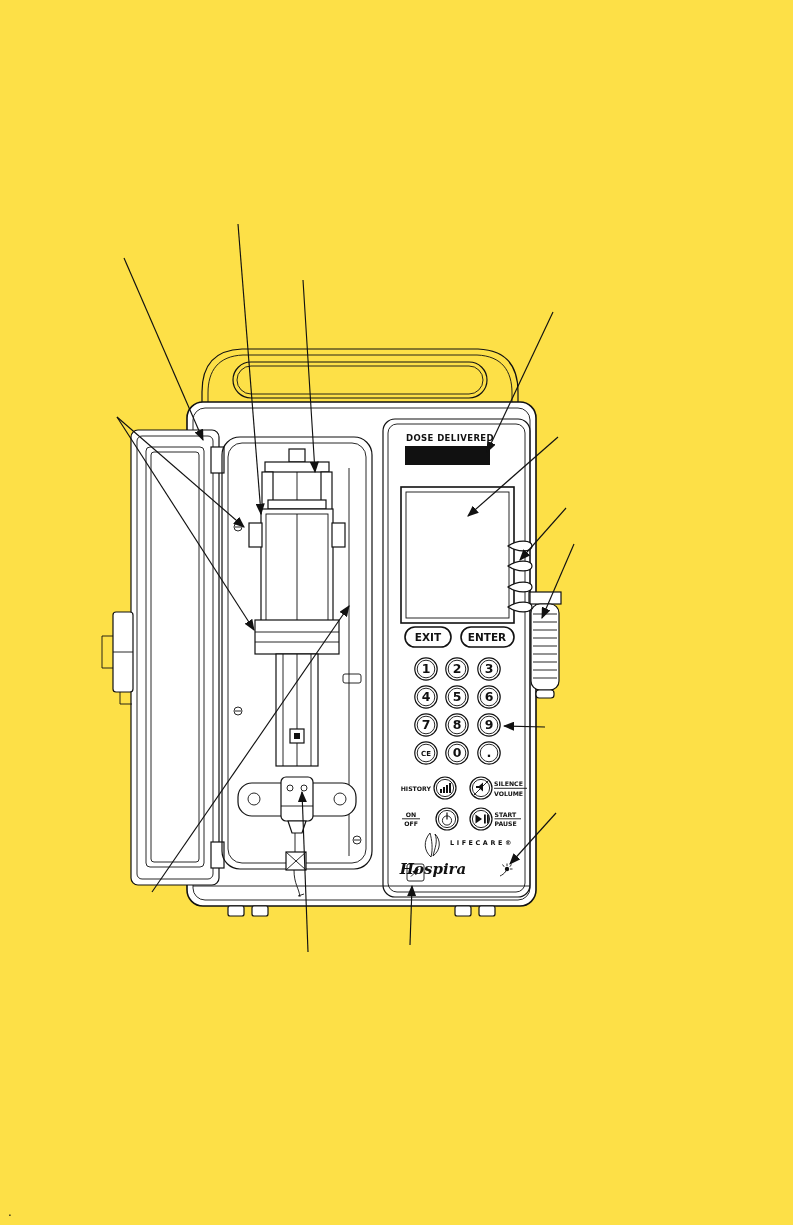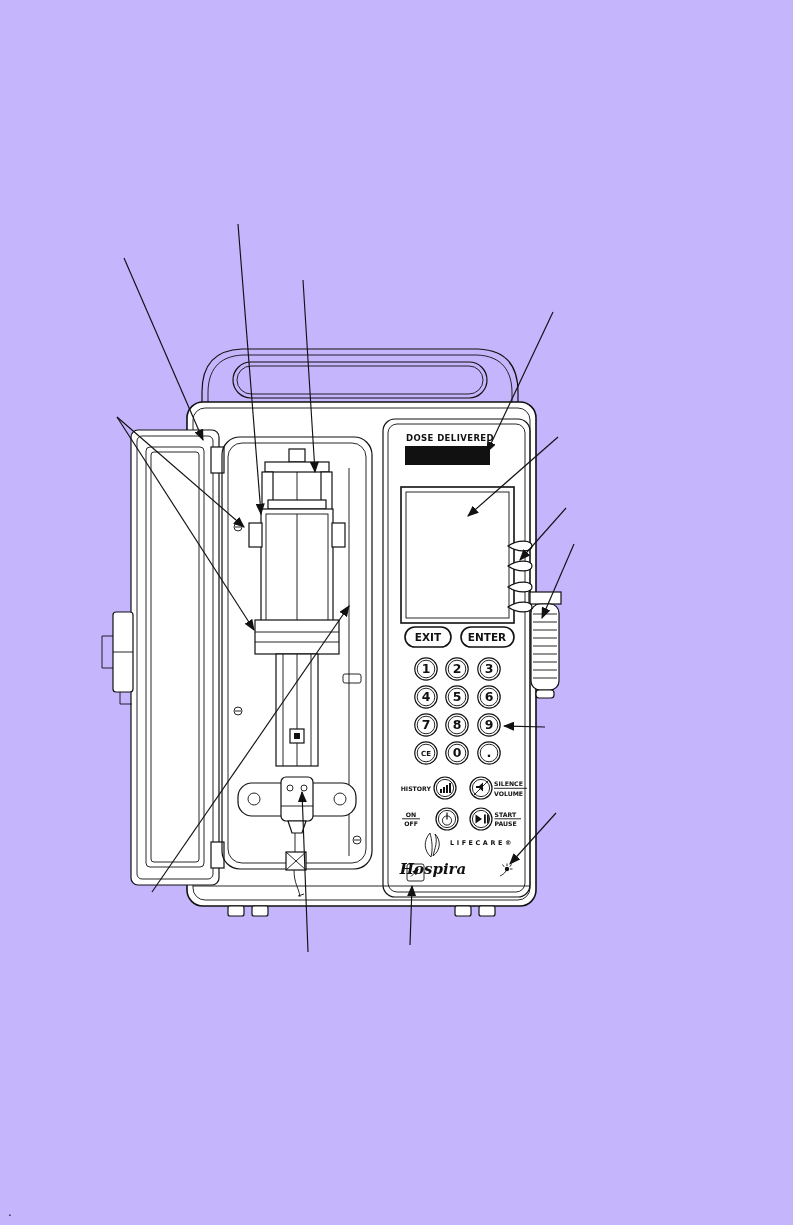--- a/index.html
+++ b/index.html
@@ -1,16 +1,16 @@
 <!DOCTYPE html>
 <html><head>
 <meta charset="utf-8">
 <style>
   html,body{margin:0;padding:0;background:#fff;}
-  .page{position:relative;width:793px;height:1225px;background:#c4b5fd;overflow:hidden;
+  .page{position:relative;width:793px;height:1225px;background:#fde047;overflow:hidden;
         font-family:"DejaVu Sans",sans-serif;}
   svg{display:block;}
   .ln{stroke:#111;fill:none;stroke-width:1.2;}
   .lnthin{stroke:#111;fill:none;stroke-width:0.9;}
   .lnthick{stroke:#111;fill:none;stroke-width:1.6;}
   .wh{fill:#ffffff;stroke:#111;stroke-width:1.2;}
   .whthick{fill:#ffffff;stroke:#111;stroke-width:1.6;}
   .blk{fill:#111;stroke:none;}
   .callout{stroke:#111;stroke-width:1.15;fill:none;}
   text{fill:#111;stroke:none;font-family:"DejaVu Sans",sans-serif;}

